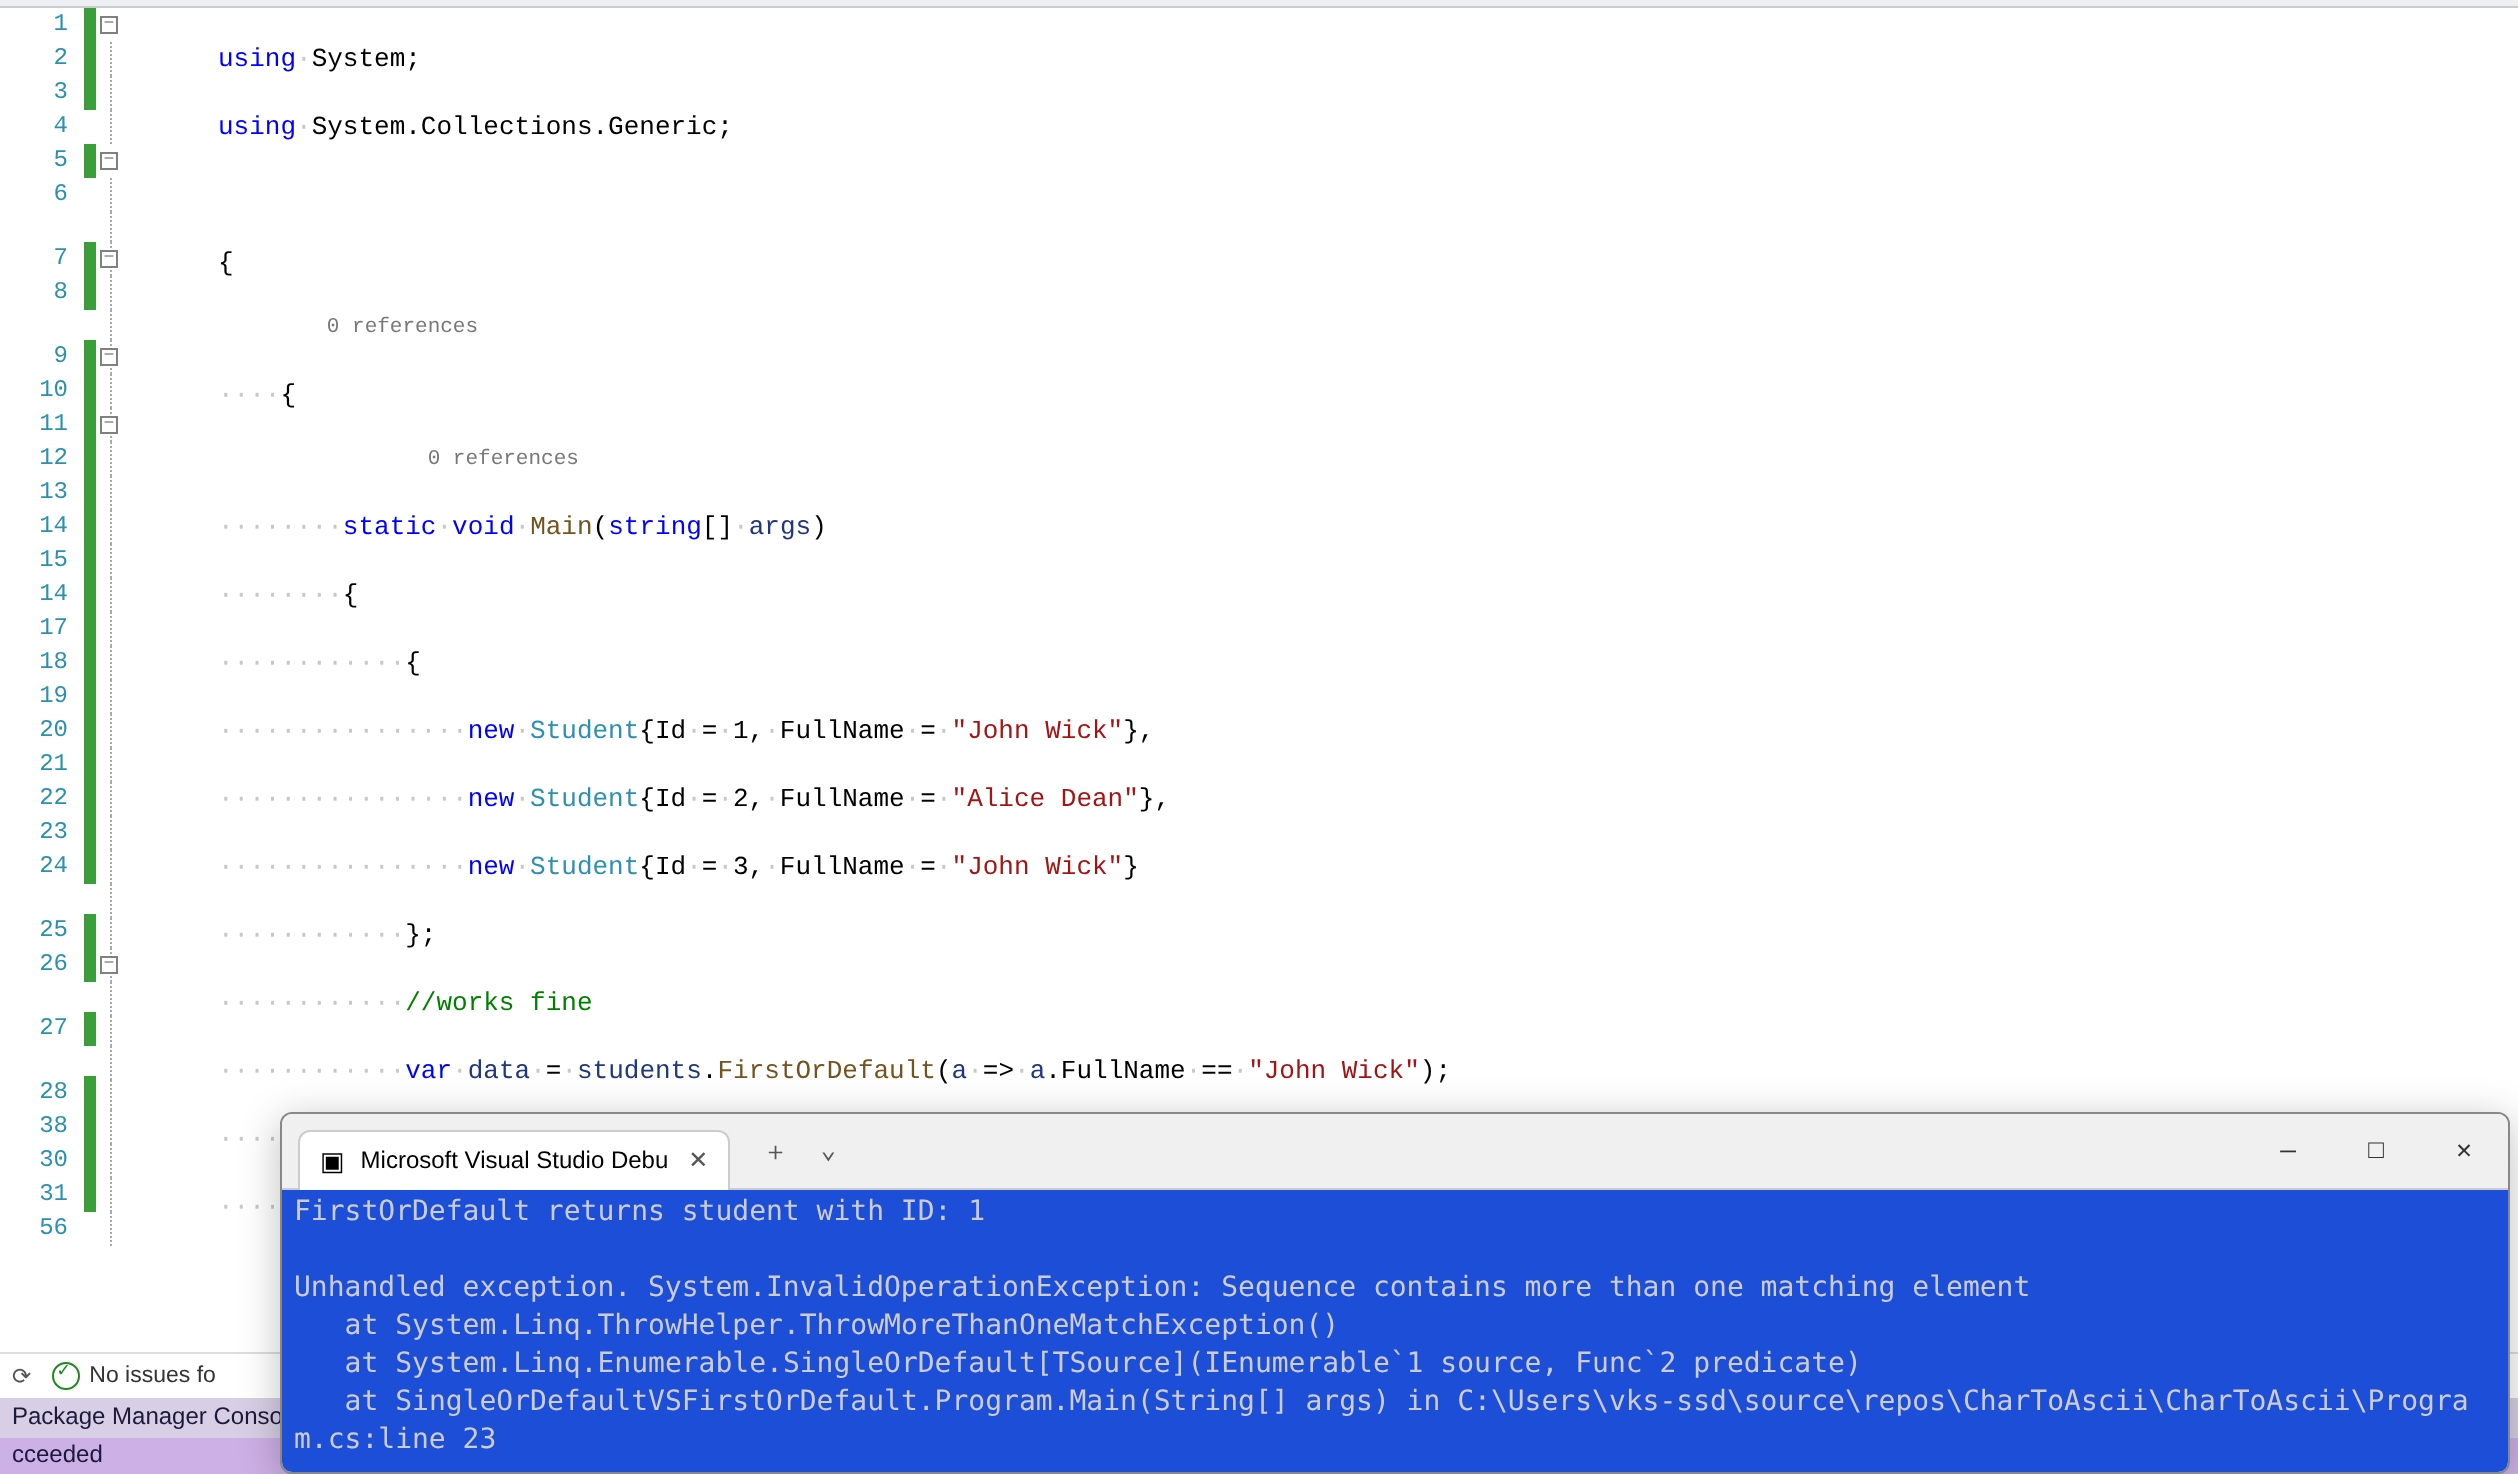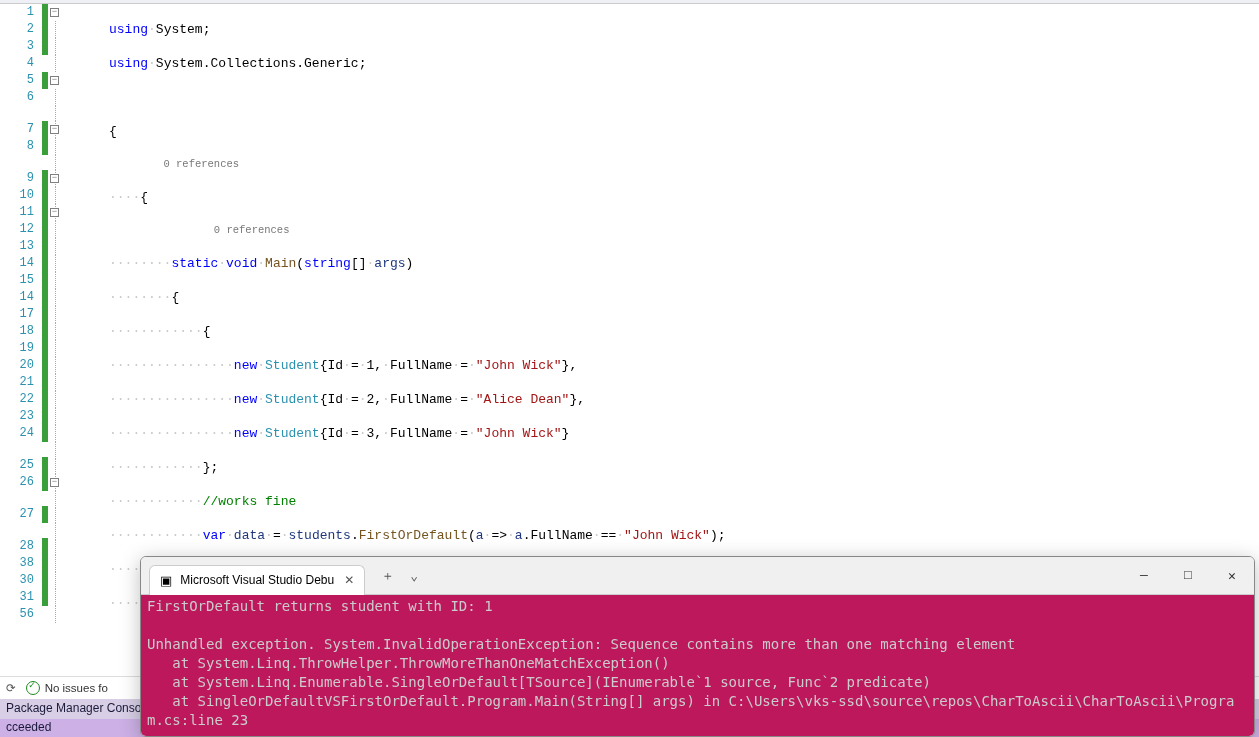--- a/index.html
+++ b/index.html
@@ -43,21 +43,21 @@
   
   .term { position:absolute; left:140px; top:556px; width:1115px; height:181px; background:#fff; border:1px solid #888; box-shadow:0 4px 20px rgba(0,0,0,.25); border-radius:6px; overflow:hidden; display:flex; flex-direction:column; }
   .term-title { height:38px; background:#f0f0f0; display:flex; align-items:center; border-bottom:1px solid #ccc; }
   .term-tab { height:30px; margin-top:8px; margin-left:8px; background:#fff; border:1px solid #ccc; border-bottom:none; border-radius:6px 6px 0 0; display:flex; align-items:center; padding:0 10px; font-family:'Segoe UI',Arial; font-size:12px; min-width:200px; }
   .term-tab .ticon { margin-right:8px; font-size:13px; }
   .term-tab .tclose { margin-left:auto; padding-left:10px; color:#555; }
   .term-add { margin-left:6px; color:#555; padding:4px 10px; }
   .term-drop { color:#555; padding:4px 6px; }
   .term-ctrl { margin-left:auto; display:flex; }
   .term-ctrl div { width:44px; height:30px; display:flex; align-items:center; justify-content:center; color:#333; }
-  .term-body { flex:1; background:#be185d; color:#ccc; font-family:Consolas,monospace; font-size:14px; line-height:19px; padding:2px 6px; white-space:pre-wrap; word-break:break-all; }
+  .term-body { flex:1; background:#1d4ed8; color:#ccc; font-family:Consolas,monospace; font-size:14px; line-height:19px; padding:2px 6px; white-space:pre-wrap; word-break:break-all; }
   
   .arrow-left { position:absolute; left:4px; top:678px; color:#6a4fa0; font-size:14px; }
 </style>
 </head>
 <body>
 
 <div class="top-bar"></div>
 
 <div class="editor-area">
 

